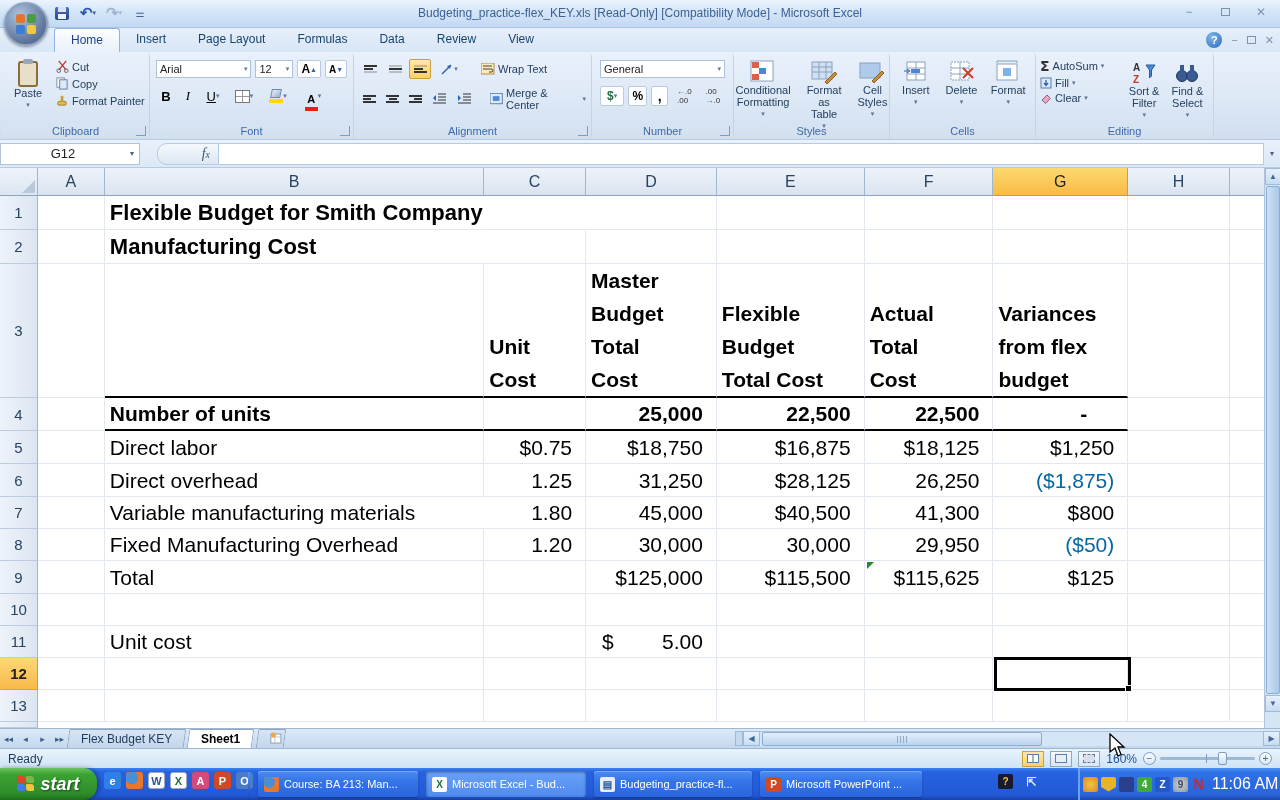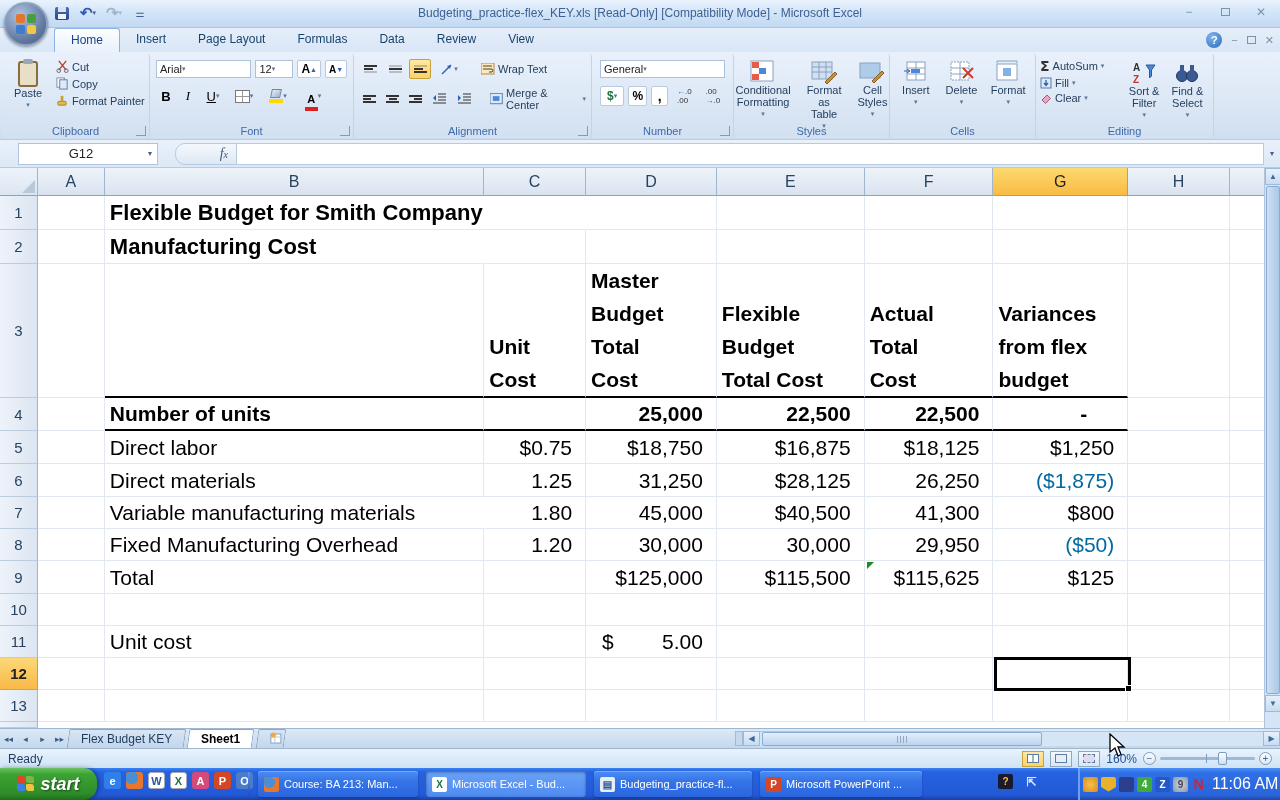--- a/index.html
+++ b/index.html
@@ -56,38 +56,38 @@
   .rgroup-label { position:absolute; bottom:1px; left:0; width:100%; text-align:center;
     font-size:11px; color:#3e6aac; }
   .launcher { position:absolute; right:3px; bottom:2px; width:10px; height:10px;
     border-left:1px solid #7d9cc4; border-top:1px solid #7d9cc4; transform:rotate(180deg);
     font-size:7px; color:#7d9cc4; }
   .bigbtn { display:flex; flex-direction:column; align-items:center; font-size:11px; color:#26405f;
     text-align:center; line-height:12px; padding-top:3px; }
   .smallrow { display:flex; align-items:center; gap:3px; font-size:11px; color:#26405f; }
   .drop { font-size:7px; color:#5c7595; }
   .combo { background:#fff; border:1px solid #abc1dc; font-size:11px; color:#222;
-    display:flex; align-items:center; padding:0 3px; height:18px; }
+    display:flex; align-items:center; justify-content:space-between; padding:0 3px; height:18px; }
   .btnbox { border:1px solid transparent; border-radius:2px; display:flex; align-items:center;
     justify-content:center; }
   .btn-sel { background:linear-gradient(#ffe8a6,#ffd164); border:1px solid #c2a33c; }
   .alines { display:block; }
   .alines i { display:block; height:1.5px; background:#333; margin:1.5px 0; }
   .grid-ico { width:15px; height:13px; border:1px solid #777; background:
      linear-gradient(#fff,#fff); position:relative; }
   .grid-ico:before{ content:""; position:absolute; inset:0;
      background:linear-gradient(to right, transparent 48%, #999 48%, #999 55%, transparent 55%),
                 linear-gradient(to bottom, transparent 44%, #999 44%, #999 56%, transparent 56%); }
   .sigma { font-size:14px; color:#333; font-weight:bold; font-family:"DejaVu Sans",sans-serif; }
 
   
   #formulabar { position:absolute; top:140px; left:0; width:1280px; height:28px;
     background:linear-gradient(#e9f1fb,#dce8f6); border-bottom:1px solid #b6cbe2;
     display:flex; align-items:center; }
-  #namebox { width:140px; height:22px; margin-left:18px; background:#fff; border:1px solid #b0c4de;
+  #namebox { width:140px; height:22px; margin-left:0; background:#fff; border:1px solid #b0c4de;
     display:flex; align-items:center; }
   #namebox span.ref { flex:1; text-align:center; font-size:13px; color:#222; }
   #namebox .nb-drop { width:14px; font-size:8px; color:#44608c; text-align:center; }
   #fxpill { width:62px; height:22px; margin-left:17px; border-radius:10px 0 0 10px;
     background:linear-gradient(#f4f8fd,#dde8f4); border:1px solid #b6cbe2; display:flex;
     align-items:center; justify-content:flex-end; padding-right:8px;
     font-family:"Liberation Serif",serif; font-style:italic; font-size:14px; color:#3f5a7d; }
   #fxinput { flex:1; height:22px; background:#fff; border:1px solid #b6cbe2; border-left:none; }
   #fb-exp { width:16px; text-align:center; font-size:8px; color:#44608c; }
 
@@ -683,21 +683,21 @@
       <div class="c wE num">$16,875</div>
       <div class="c wF num">$18,125</div>
       <div class="c wG num">$1,250</div>
       <div class="c wH"></div>
       <div class="c wX"></div>
     </div>
 
     <div class="grow" style="height:33px;">
       <div class="rh">6</div>
       <div class="c wA"></div>
-      <div class="c wB lbl">Direct materials</div>
+      <div class="c wB lbl">Direct overhead</div>
       <div class="c wC num">1.25</div>
       <div class="c wD num">31,250</div>
       <div class="c wE num">$28,125</div>
       <div class="c wF num">26,250</div>
       <div class="c wG num red">($1,875)</div>
       <div class="c wH"></div>
       <div class="c wX"></div>
     </div>
 
     <div class="grow" style="height:32px;">

